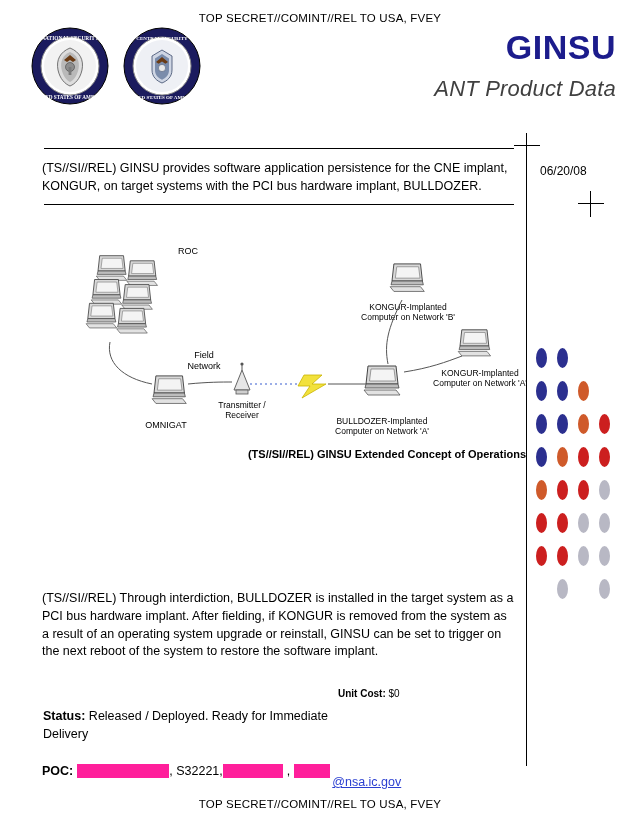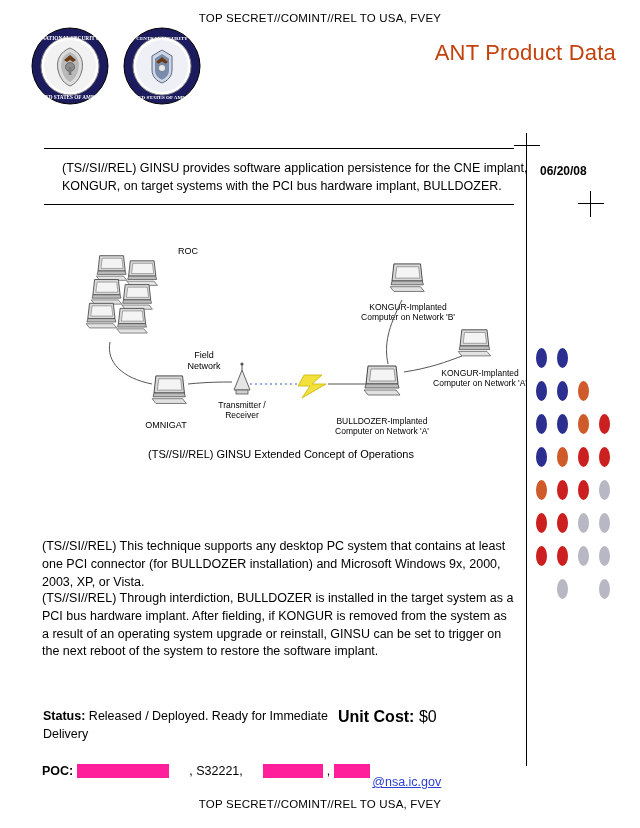--- a/index.html
+++ b/index.html
@@ -65,72 +65,73 @@
   }
   .main-title {
     font-size: 34px;
     font-weight: bold;
     color: #1c1c8c;
     letter-spacing: 0.5px;
     line-height: 1.05;
   }
   .sub-title {
     font-size: 22px;
-    color: #c2410c;
+    color: #404040;
     margin-top: 10px;
     letter-spacing: 0.2px;
+    font-style: italic;
   }
   
   .hline {
     position: absolute;
     background: #000;
     height: 1px;
   }
   .vline {
     position: absolute;
     background: #000;
     width: 1px;
   }
   
   .date-box {
     position: absolute;
     top: 164px;
     left: 540px;
     font-size: 12px;
-    font-weight: bold;
+    font-weight: normal;
     text-align: right;
   }
   
   .para {
     position: absolute;
     font-size: 12.5px;
     line-height: 1.42;
     color: #000;
   }
-  .p-intro { top: 160px; left: 42px; width: 480px; margin-left: 20px; }
+  .p-intro { top: 160px; left: 42px; width: 480px; }
   .p-tech  { top: 538px; left: 42px; width: 472px; }
   .p-inter { top: 590px; left: 42px; width: 472px; }
 
   
   .diagram {
     position: absolute;
     top: 232px;
     left: 36px;
     width: 490px;
     height: 240px;
   }
   .diagram svg { display: block; }
   .caption {
     position: absolute;
     top: 448px;
     left: 36px;
     width: 490px;
-    text-align: center;
+    text-align: right;
     font-size: 11px;
-    font-weight: normal;
+    font-weight: bold;
   }
   
   .dots {
     position: absolute;
     top: 348px;
     left: 536px;
     width: 92px;
     height: 270px;
   }
   .dot {
@@ -143,23 +144,23 @@
   .status-line {
     position: absolute;
     top: 708px;
     left: 43px;
     font-size: 12.5px;
     width: 300px;
     line-height: 1.4;
   }
   .unit-cost {
     position: absolute;
-    top: 708px;
+    top: 688px;
     left: 338px;
-    font-size: 16px;
+    font-size: 10px;
   }
   .poc-line {
     position: absolute;
     top: 752px;
     left: 42px;
     font-size: 12.5px;
     display: flex;
     align-items: center;
     gap: 0px;
   }
@@ -215,20 +216,21 @@
       <path d="M40 24 L50 30 L50 44 C50 51 45 55 40 57 C35 55 30 51 30 44 L30 30 Z" fill="#cfd6e4" stroke="#3b4a6b" stroke-width="0.8"></path>
       <path d="M40 28 L47 32.4 L47 44 C47 49 43.6 52.2 40 53.8 C36.4 52.2 33 49 33 44 L33 32.4 Z" fill="#7a8cab"></path>
       <path d="M34 36 l6 -5 l6 5 l-2.6 1.8 l-3.4 -2.4 l-3.4 2.4 z" fill="#6a3b14"></path>
       <circle cx="40" cy="42" r="3.6" fill="#e8e8e8" stroke="#44506b" stroke-width="0.5"></circle>
       <text x="40" y="14" font-size="5" fill="#ffffff" text-anchor="middle" font-family="Liberation Serif, serif" font-weight="bold">CENTRAL SECURITY</text>
       <text x="40" y="73" font-size="5" fill="#ffffff" text-anchor="middle" font-family="Liberation Serif, serif" font-weight="bold">UNITED STATES OF AMERICA</text>
     </svg>
   </div>
 
   <div class="title-block">
+    <div class="main-title">GINSU</div>
     <div class="sub-title">ANT Product Data</div>
   </div>
 
   <div class="vline" style="top:133px; left:526px; height:26px;"></div>
   <div class="hline" style="top:145px; left:514px; width:26px;"></div>
 
   <div class="hline" style="top:148px; left:44px; width:470px;"></div>
   <div class="hline" style="top:204px; left:44px; width:470px;"></div>
 
   <div class="vline" style="top:191px; left:590px; height:26px;"></div>
@@ -339,36 +341,35 @@
       <div class="dot" style="left: 42px; top: 165px; background: rgb(184, 184, 196);"></div>
       <div class="dot" style="left: 63px; top: 165px; background: rgb(184, 184, 196);"></div>
       <div class="dot" style="left: 0px; top: 198px; background: rgb(204, 31, 31);"></div>
       <div class="dot" style="left: 21px; top: 198px; background: rgb(204, 31, 31);"></div>
       <div class="dot" style="left: 42px; top: 198px; background: rgb(184, 184, 196);"></div>
       <div class="dot" style="left: 63px; top: 198px; background: rgb(184, 184, 196);"></div>
       <div class="dot" style="left: 21px; top: 231px; background: rgb(184, 184, 196);"></div>
       <div class="dot" style="left: 63px; top: 231px; background: rgb(184, 184, 196);"></div>
     </div>
 
-  <div class="para p-tech">(TS//SI//REL) This technique supports any desktop PC system that contains at least one PCI connector (for BULLDOZER installation) and Microsoft Windows 9x, 2000, 2003, XP, or Vista.</div>
   <div class="para p-inter">(TS//SI//REL) Through interdiction, BULLDOZER is installed in the target system as a PCI bus hardware implant.  After fielding, if KONGUR is removed from the system as a result of an operating system upgrade or reinstall, GINSU can be set to trigger on the next reboot of the system to restore the software implant.</div>
 
   <div class="status-line">
     <b>Status:</b>
     <span>Released / Deployed. Ready for Immediate Delivery</span>
   </div>
   <div class="unit-cost">
     <b>Unit Cost:</b>
     <span>$0</span>
   </div>
 
   <div class="poc-line">
     <b>POC:</b>
     <span class="redaction r1" style="margin-left:4px;"></span>
-    <span style="margin:0 20px;">, S32221,</span>
+    <span style="margin:0 0;">, S32221,</span>
     <span class="redaction r2"></span>
     <span style="margin:0 4px;">,</span>
     <span class="redaction r3"></span>
     <span class="email" style="margin-left:2px;margin-top:23px;">@nsa.ic.gov</span>
   </div>
 
 
   <div class="classification-bottom">TOP SECRET//COMINT//REL TO USA, FVEY</div>
 
 </div>

